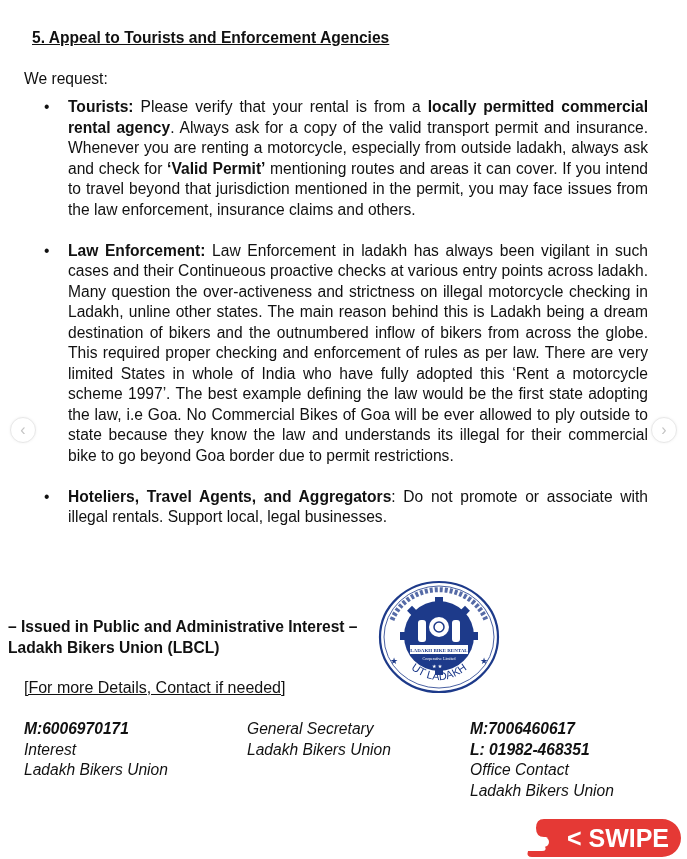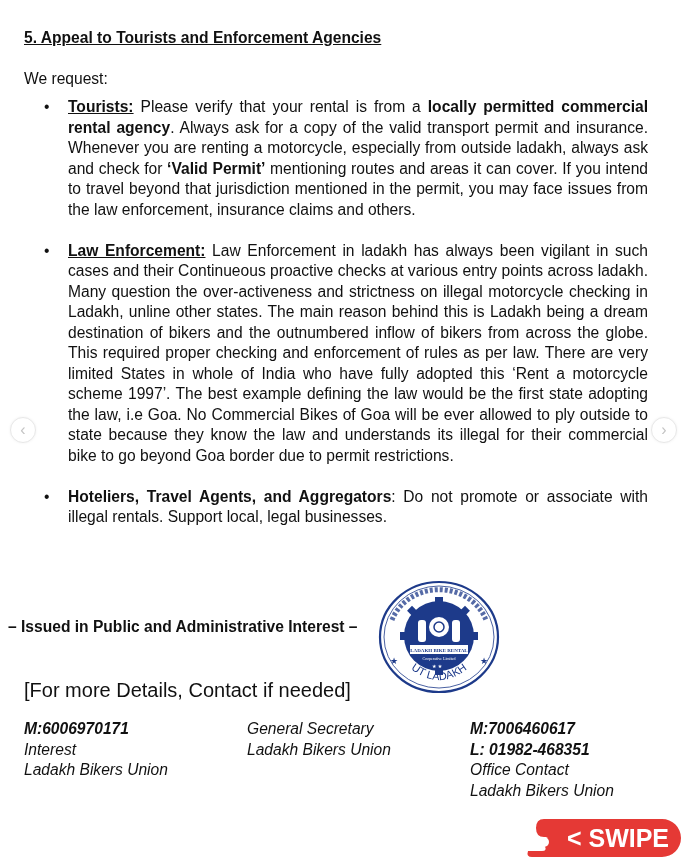--- a/index.html
+++ b/index.html
@@ -1,27 +1,27 @@
 <!DOCTYPE html>
 <html><head>
   <meta charset="utf-8">
   <style>
     html, body { margin: 0; padding: 0; background: #ffffff; }
     body { width: 687px; height: 859px; position: relative; overflow: hidden;
       font-family: "Liberation Sans", "DejaVu Sans", sans-serif; color: #111; }
     .doc { position: absolute; left: 24px; top: 28px; width: 624px; font-size: 15.6px; line-height: 20.5px; }
-    .heading { font-weight: bold; text-decoration: underline; margin: 0 0 20px 0; font-size: 15.6px; }
+    .heading { font-weight: bold; text-decoration: underline; margin: 0 0 20px 8px; font-size: 15.6px; }
     .intro { margin: 0 0 8px 0; }
     ul.bullets { list-style: none; margin: 0; padding: 0; }
     ul.bullets li { position: relative; padding-left: 44px; text-align: justify; margin-bottom: 20.5px; }
     ul.bullets li .bullet { position: absolute; left: 20px; top: 0; }
-    .ul-bold { font-weight: bold; text-decoration: underline; }
+    .ul-bold { font-weight: bold; }
     .b { font-weight: bold; }
     .issued { position: absolute; left: 8px; top: 617px; font-weight: bold; font-size: 15.6px; line-height: 20.5px; }
-    .more { position: absolute; left: 24px; top: 679px; font-size: 20px; }
+    .more { position: absolute; left: 24px; top: 679px; font-size: 16px; text-decoration: underline; }
     .contacts { position: absolute; left: 24px; top: 719px; display: flex; font-size: 15.6px; line-height: 20.5px; }
     .contact-col { width: 223px; font-style: italic; }
     .seal { position: absolute; left: 378px; top: 580px; width: 122px; height: 115px; }
     .nav-arrow { position: absolute; width: 24px; height: 24px; border-radius: 50%; border: 1px solid #e8e8e8; background: #fff;
       display: flex; align-items: center; justify-content: center; color: #c4c4c4; font-size: 16px; box-shadow: 0 0 3px rgba(0,0,0,0.06); }
     .nav-left { left: 10px; top: 417px; }
     .nav-right { left: 651px; top: 417px; }
     .swipe { position: absolute; left: 522px; top: 815px; width: 162px; height: 42px; }
   </style>
 </head>
@@ -41,20 +41,21 @@
     </li>
     <li>
       <span class="bullet">•</span>
       <span class="b">Hoteliers, Travel Agents, and Aggregators</span><span>: Do not promote or associate with illegal rentals. Support local, legal businesses.</span>
     </li>
   </ul>
 </div>
 
 <div class="issued">
   <div>– Issued in Public and Administrative Interest –</div>
+  <div>Ladakh Bikers Union (LBCL)</div>
 </div>
 
 <div class="more">[For more Details, Contact if needed]</div>
 
 <div class="contacts">
   <div class="contact-col">
     <div class="b">M:6006970171</div>
     <div>Interest</div>
     <div>Ladakh Bikers Union</div>
   </div>

